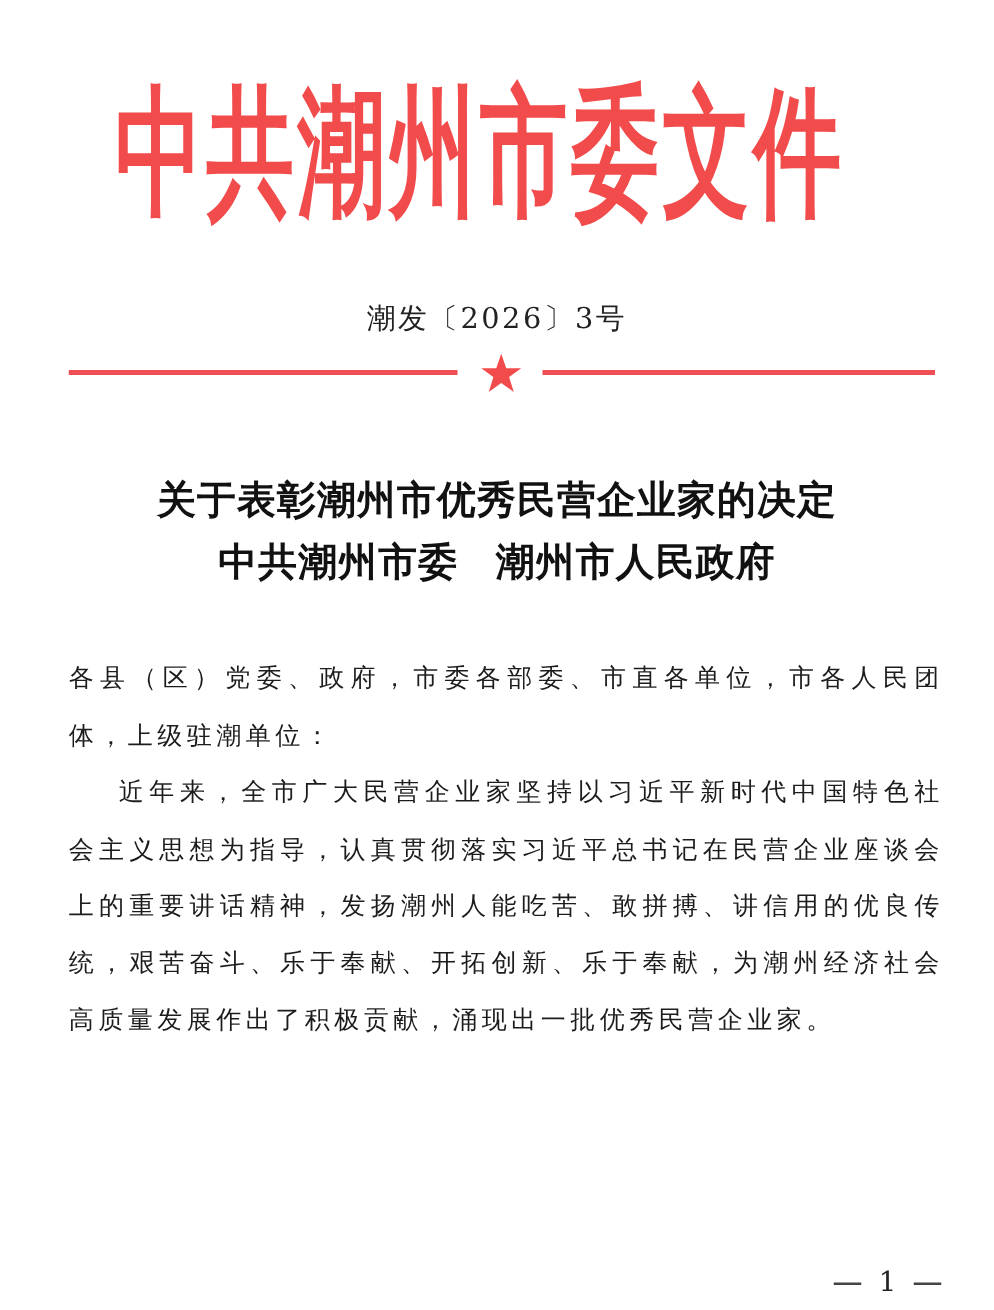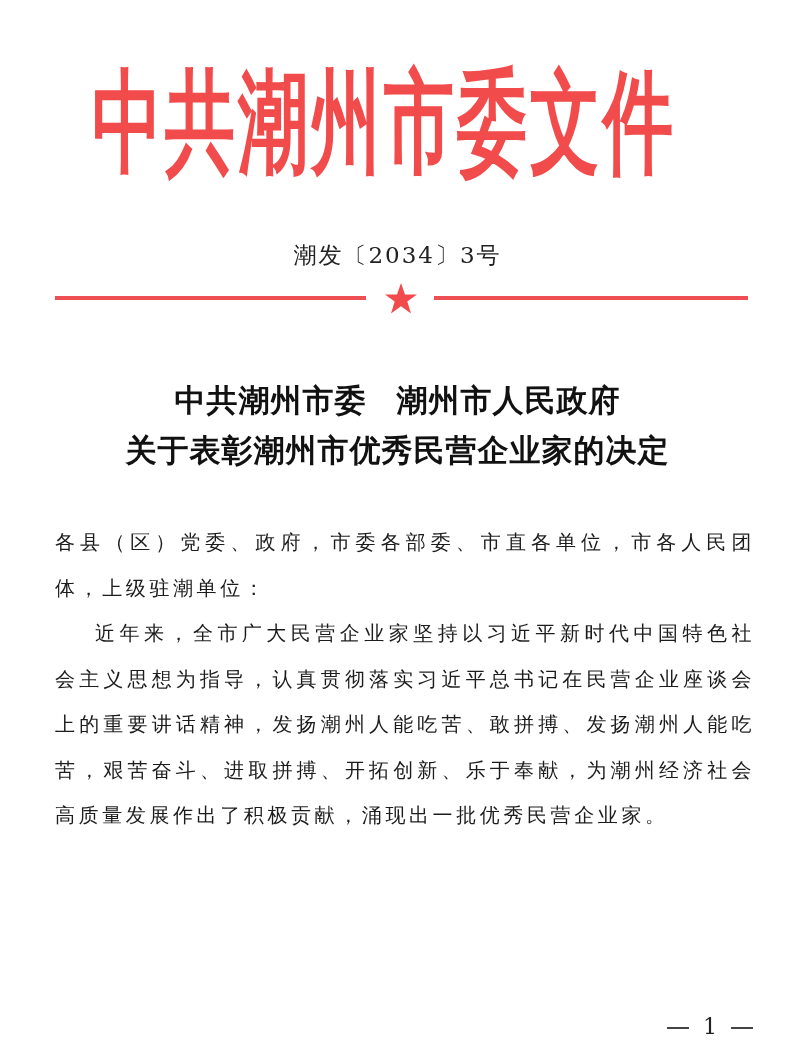--- a/index.html
+++ b/index.html
@@ -132,37 +132,37 @@
       margin: 0 14px;
     }
   </style>
 </head>
 <body>
 
 <div class="masthead">
   <span class="masthead-title">中共潮州市委文件</span>
 </div>
 
-<div class="doc-number">潮发〔2034〕3号</div>
+<div class="doc-number">潮发〔2026〕3号</div>
 
 <div class="divider">
   <div class="divider-line-left"></div>
   <svg class="divider-star" viewBox="0 0 34 34">
     <polygon points="17,1 21,12.5 33,12.5 23.3,19.6 27,31.5 17,24.3 7,31.5 10.7,19.6 1,12.5 13,12.5" fill="#f24b4b"></polygon>
   </svg>
   <div class="divider-line-right"></div>
 </div>
 
 <div class="title-block">
+  <div class="title-line">关于表彰潮州市优秀民营企业家的决定</div>
   <div class="title-line">
     <span>中共潮州市委</span><span class="title-gap"></span><span>潮州市人民政府</span>
   </div>
-  <div class="title-line">关于表彰潮州市优秀民营企业家的决定</div>
 </div>
 
 <div class="body-text">
   <p>各县（区）党委、政府，市委各部委、市直各单位，市各人民团体，上级驻潮单位：</p>
-  <p class="indent">近年来，全市广大民营企业家坚持以习近平新时代中国特色社会主义思想为指导，认真贯彻落实习近平总书记在民营企业座谈会上的重要讲话精神，发扬潮州人能吃苦、敢拼搏、发扬潮州人能吃苦，艰苦奋斗、进取拼搏、开拓创新、乐于奉献，为潮州经济社会高质量发展作出了积极贡献，涌现出一批优秀民营企业家。</p>
+  <p class="indent">近年来，全市广大民营企业家坚持以习近平新时代中国特色社会主义思想为指导，认真贯彻落实习近平总书记在民营企业座谈会上的重要讲话精神，发扬潮州人能吃苦、敢拼搏、讲信用的优良传统，艰苦奋斗、乐于奉献、开拓创新、乐于奉献，为潮州经济社会高质量发展作出了积极贡献，涌现出一批优秀民营企业家。</p>
 </div>
 
 <div class="page-number">
   <span class="page-dash"></span><span>1</span><span class="page-dash"></span>
 </div>
 
 </body></html>

